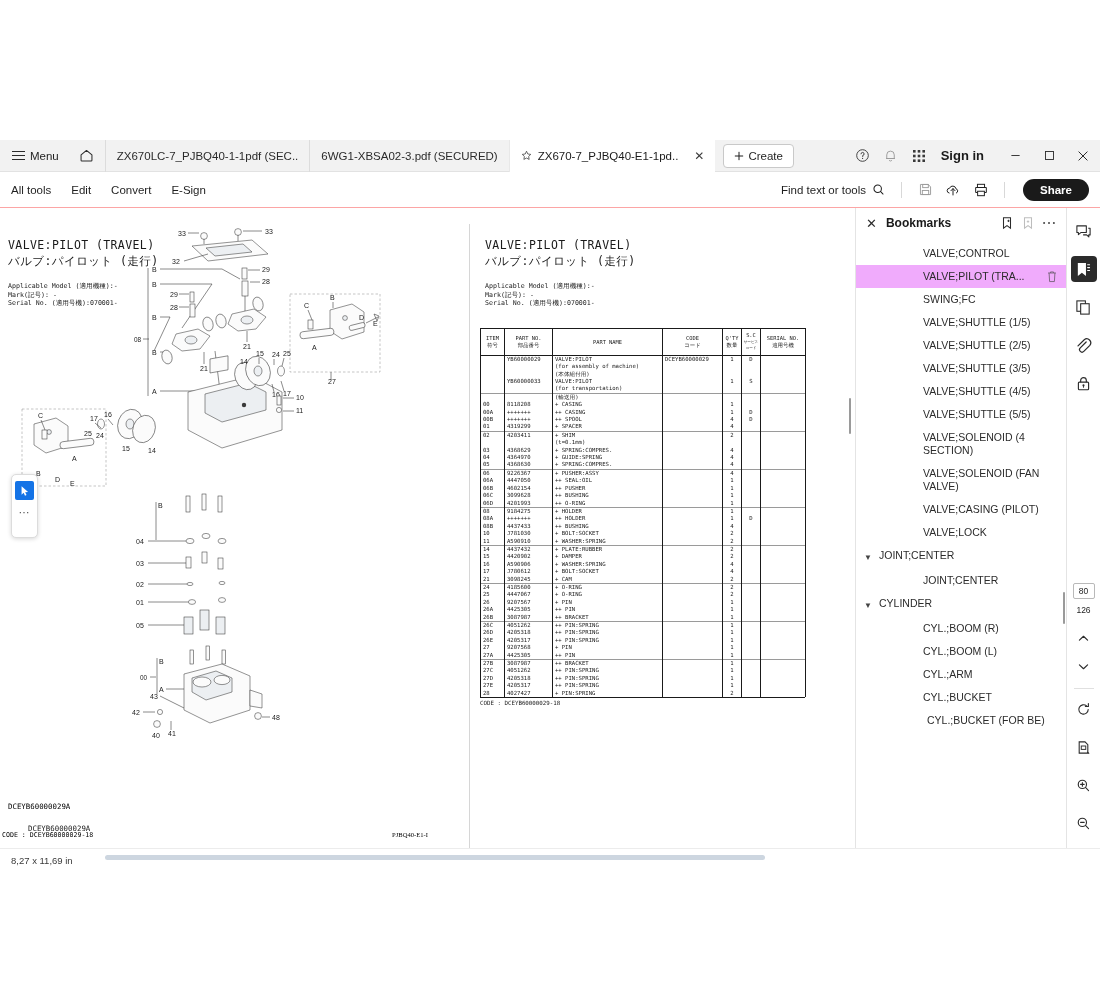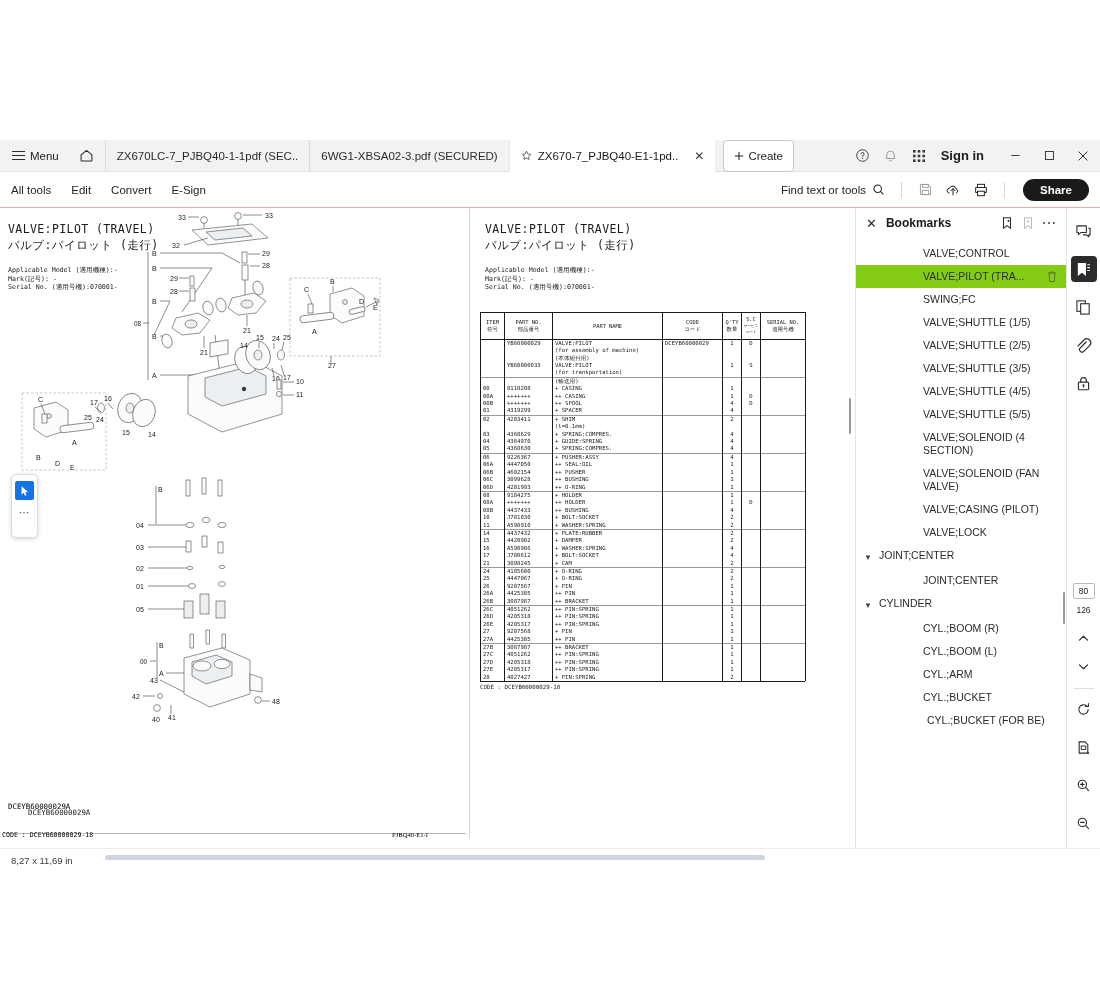--- a/index.html
+++ b/index.html
@@ -25,21 +25,21 @@
   .home-btn { padding:0 11px; display:flex; align-items:center; cursor:pointer; }
   .tab {
     height:32px; display:flex; align-items:center; gap:6px;
     padding:0 11px; font-size:11.5px; color:#2b2b2b; white-space:nowrap;
     border-left:1px solid #dcdcdc; cursor:pointer; position:relative;
   }
   .tab.active { background:#ffffff; color:#1a1a1a; border-left:1px solid #e8e8e8; }
   .tab .closex { font-size:12px; color:#3a3a3a; margin-left:10px; }
   .tab .star { font-size:11px; color:#3a3a3a; }
   .create-btn {
-    margin-left:8px; height:32px; display:flex; align-items:center; gap:4px;
+    margin-left:8px; height:24px; display:flex; align-items:center; gap:4px;
     padding:8px 10px; font-size:11.5px; color:#1f1f1f;
     border:1px solid #c9c9c9; border-radius:4px; background:#fff; cursor:pointer;
   }
   .tabbar-right { margin-left:auto; display:flex; align-items:center; height:32px; }
   .tbicon { width:28px; height:32px; display:flex; align-items:center; justify-content:center; cursor:pointer; }
   .signin { font-size:13px; font-weight:bold; color:#1a1a1a; padding:0 14px 0 8px; cursor:pointer; }
   .winbtn { width:34px; height:32px; display:flex; align-items:center; justify-content:center; cursor:pointer; font-size:13px; color:#2b2b2b; }
 
   
   .toolbar { height:36px; background:#ffffff; display:flex; align-items:center; border-bottom:1px solid #fca5a5; }
@@ -51,21 +51,21 @@
   .ticon { width:26px; height:26px; display:flex; align-items:center; justify-content:center; cursor:pointer; }
   .share {
     background:#1a1a1a; color:#fff; border-radius:14px; font-size:11.5px; font-weight:bold;
     padding:5px 17px; margin-left:8px; cursor:pointer;
   }
 
   
   .docarea { position:relative; height:640px; background:#ffffff; display:flex; }
   .pages { position:relative; width:855px; height:640px; overflow:hidden; background:#fff; }
   .page {
-    position:absolute; top:0; background:#ffffff; height:630px; overflow:hidden;
+    position:absolute; top:16px; background:#ffffff; height:630px; overflow:hidden;
     font-family:"DejaVu Sans Mono", monospace; color:#1a1a1a;
   }
   .page.left { left:0; width:470px; border-right:1px solid #d6d6d6; }
   .page.right { left:471px; width:384px; }
   .ph-title { font-size:11.5px; letter-spacing:.4px; }
   .ph-title2 { font-size:11.5px; margin-top:2px; letter-spacing:.4px; }
   .ph-meta { font-size:6.6px; line-height:8.6px; margin-top:13px; }
 
   
   .wm {
@@ -119,21 +119,21 @@
   .bmlist { height:600px; overflow:hidden; padding-top:4px; position:relative; }
   .bmitem {
     display:flex; align-items:flex-start; gap:3px; font-size:10.5px; color:#2b2b2b;
     padding:5px 8px 5px 0; line-height:13px; cursor:pointer; position:relative;
   }
   .bmitem .twisty { width:16px; flex:0 0 16px; text-align:center; font-size:8px; color:#444; padding-top:2px;}
   .bmitem .bmlabel { flex:1; }
   .bmitem.lvl1 { padding-left:4px; }
   .bmitem.lvl2 .bmlabel { padding-left:48px; }
   .bmitem.lvl2b .bmlabel { padding-left:52px; }
-  .bmitem.selected { background:#84cc16;justify-content:space-between; }
+  .bmitem.selected { background:#f0abfc;justify-content:space-between; }
   .bmitem .trash { opacity:.75; margin-left:auto; padding-left:4px; }
   .bmscroll { position:absolute; right:1px; top:384px; width:2.5px; height:32px; background:#9a9a9a; border-radius:2px; }
 
   
   .rail { width:34px; height:640px; background:#ffffff; border-left:1px solid #e4e4e4; display:flex; flex-direction:column; align-items:center; padding-top:10px; }
   .railicon { width:26px; height:26px; display:flex; align-items:center; justify-content:center; margin-bottom:12px; border-radius:4px; cursor:pointer; }
   .railicon.active { background:#2b2b2b; }
   .rail-spacer { flex:1; }
   .pagebox {
     width:22px; height:16px; border:1px solid #b9b9b9; border-radius:2px;

